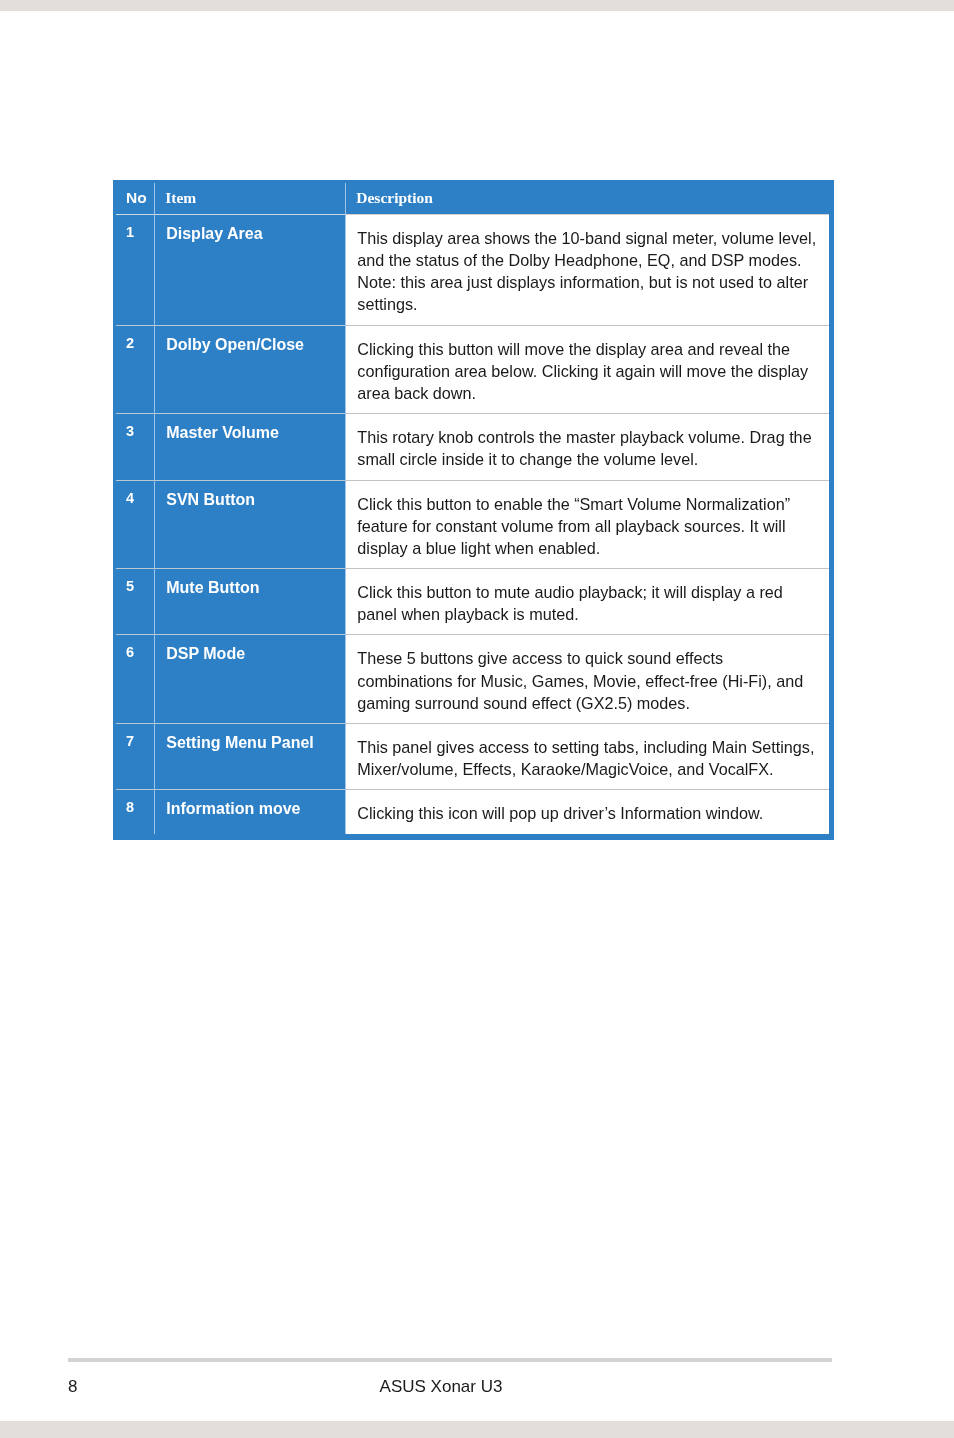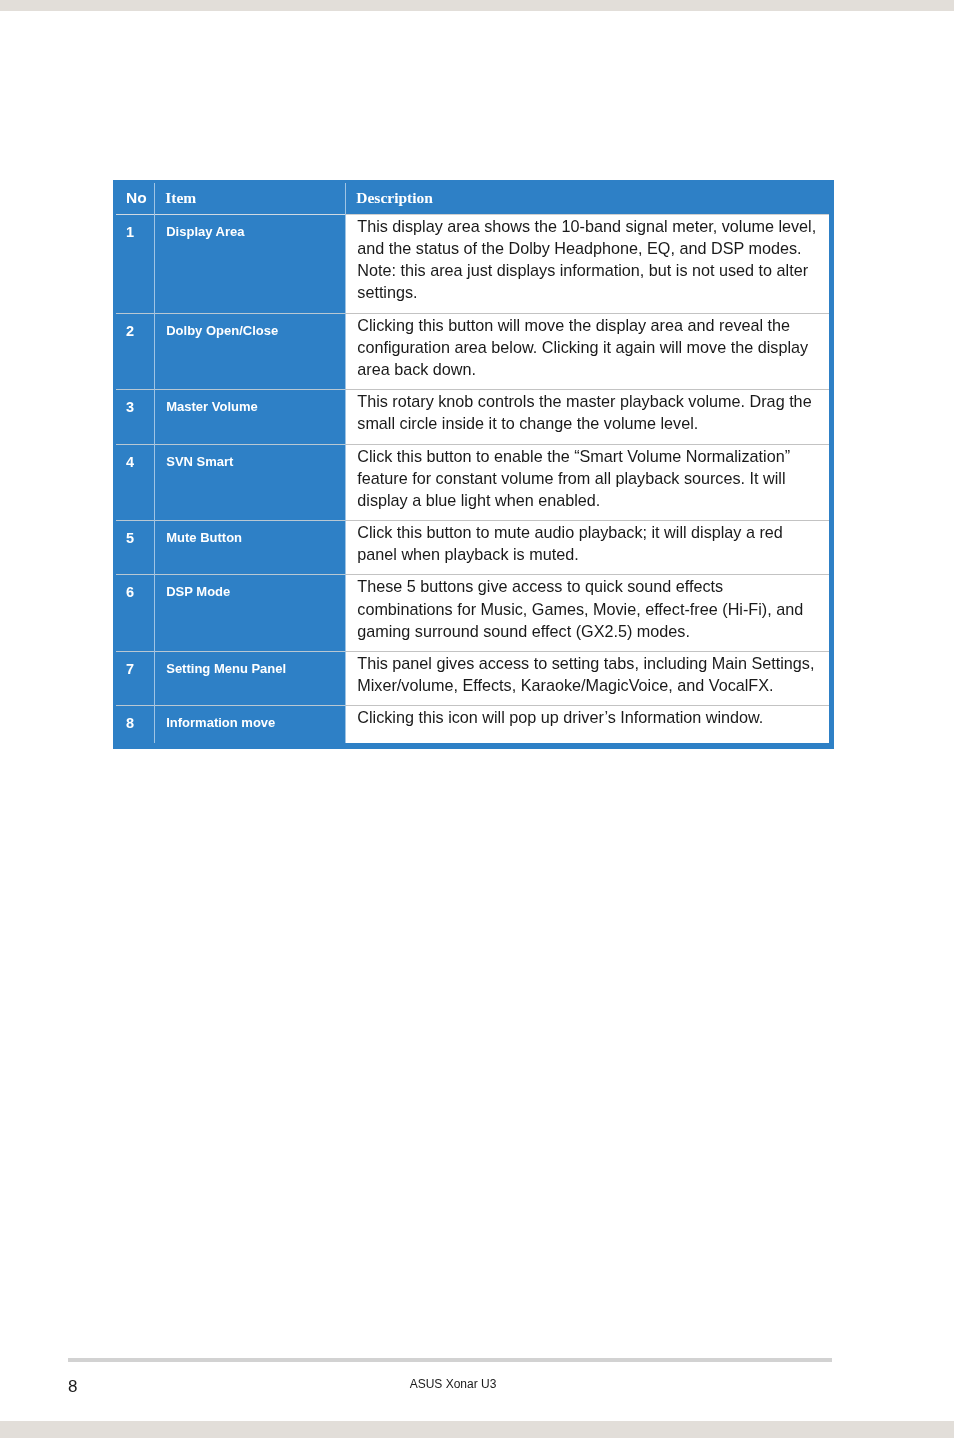--- a/index.html
+++ b/index.html
@@ -86,32 +86,32 @@
     background: #2e80c6;
     color: #ffffff;
     font-size: 14.5px;
     font-weight: bold;
     padding: 8px 0 9px 10px;
     border-top: 1px solid #b9c8d3;
   }
   .spec-table tbody td.c-item {
     background: #2e80c6;
     color: #ffffff;
-    font-size: 13px;
+    font-size: 16px;
     font-weight: bold;
     padding: 8px 0 9px 11px;
     border-top: 1px solid #b9c8d3;
     border-left: 1px solid #9fc4e4;
   }
   .spec-table tbody td.c-desc {
     background: #ffffff;
     color: #1a1a1a;
     font-size: 16.2px;
     font-weight: normal;
-    padding: 0 10px 9px 11px;
+    padding: 12px 10px 9px 11px;
     border-top: 1px solid #c3c3c3;
     border-left: 1px solid #9fc4e4;
   }
   .spec-table tbody tr:first-child td.c-no,
   .spec-table tbody tr:first-child td.c-item {
     border-top: 1px solid #cfd9e2;
   }
   .spec-table tbody tr:first-child td.c-desc {
     border-top: 1px solid #cfcfcf;
   }
@@ -140,24 +140,23 @@
     font-size: 17px;
     color: #1a1a1a;
     font-family: "Liberation Sans", sans-serif;
   }
   .footer-title {
     position: absolute;
     left: 0;
     top: 19px;
     width: 882px;
     text-align: center;
-    font-size: 12px;
+    font-size: 17px;
     color: #1a1a1a;
     font-family: "Liberation Sans", sans-serif;
-    padding-left: 12px;
   }
 </style>
 </head>
 <body>
 
 <div class="edge-strip top"></div>
 
 <div class="page-body">
 
   <div class="spec-table-wrap">
@@ -192,21 +191,21 @@
           </tr>
           <tr>
             <td class="c-no">3</td>
             <td class="c-item">Master Volume</td>
             <td class="c-desc">
               <span class="desc-line">This rotary knob controls the master playback volume. Drag the small circle inside it to change the volume level.</span>
             </td>
           </tr>
           <tr>
             <td class="c-no">4</td>
-            <td class="c-item">SVN Smart</td>
+            <td class="c-item">SVN Button</td>
             <td class="c-desc">
               <span class="desc-line">Click this button to enable the “Smart Volume Normalization” feature for constant volume from all playback sources. It will display a blue light when enabled.</span>
             </td>
           </tr>
           <tr>
             <td class="c-no">5</td>
             <td class="c-item">Mute Button</td>
             <td class="c-desc">
               <span class="desc-line">Click this button to mute audio playback; it will display a red panel when playback is muted.</span>
             </td>

